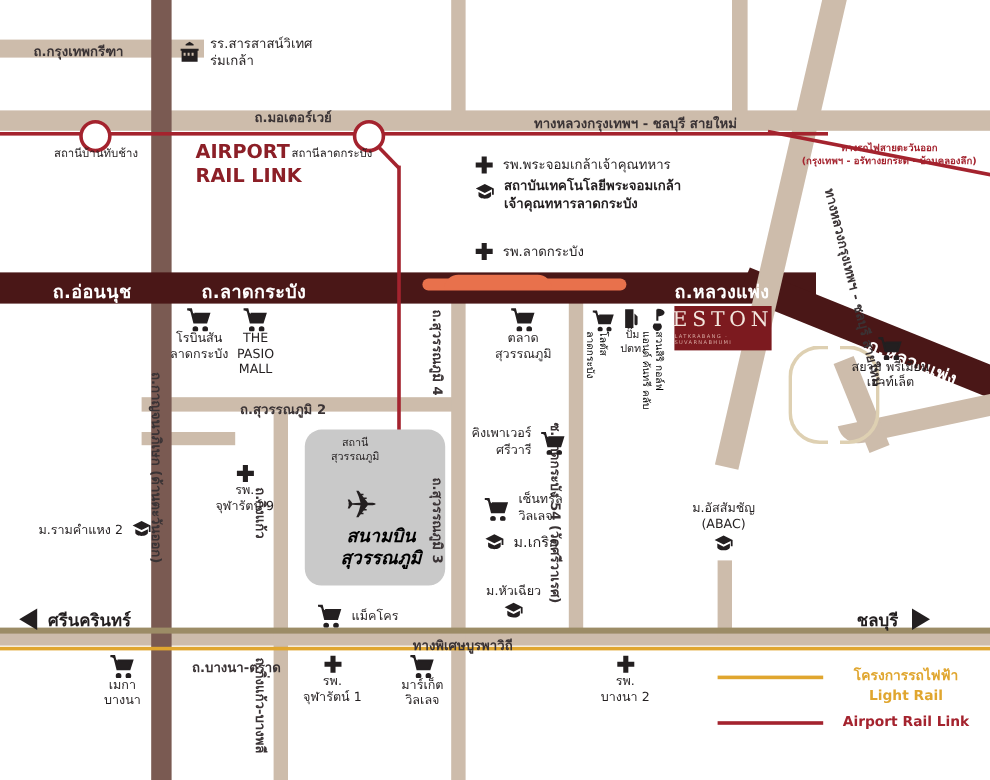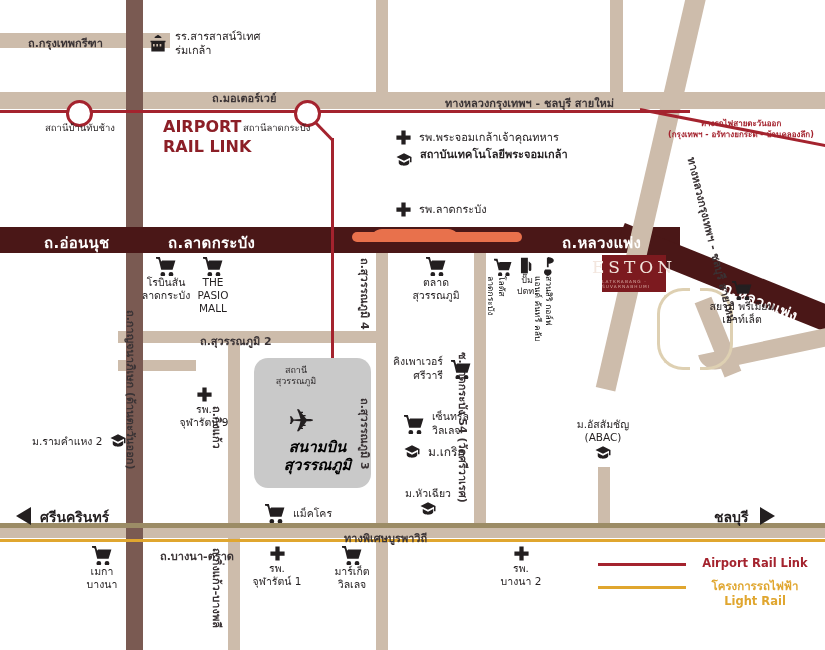--- a/index.html
+++ b/index.html
@@ -178,20 +178,21 @@
   </div>
 
   <div class="poi-row" style="left:395px;top:148px;align-items:flex-start;font-weight:bold;">
     <span class="ico" style="margin-top:3px;">
       <svg width="18" height="18" viewBox="0 0 24 24" fill="#231f20">
         <path d="M12 3L2 8l10 5 8-4v6h2V8zM5 12v4c0 2 3.5 3.5 7 3.5s7-1.5 7-3.5v-4l-7 3.5z"></path>
       </svg>
     </span>
     <span style="line-height:1.35;">
       <span style="display:block;">สถาบันเทคโนโลยีพระจอมเกล้า</span>
+      <span style="display:block;">เจ้าคุณทหารลาดกระบัง</span>
     </span>
   </div>
 
   <div class="poi-row" style="left:395px;top:200px;">
     <span class="ico">
       <svg width="17" height="17" viewBox="0 0 24 24" fill="#231f20">
         <path d="M9 2h6v7h7v6h-7v7H9v-7H2V9h7z"></path>
       </svg>
     </span>
     <span>รพ.ลาดกระบัง</span>
@@ -255,21 +256,21 @@
       <svg width="19" height="19" viewBox="0 0 22 22" fill="#231f20">
         <path d="M9 1v11M9 1c4 .5 6 2 6 3s-2 2.5-6 3M6.5 15.5a3.2 3.2 0 1 0 5 0z" stroke="#231f20" stroke-width="2" fill="#231f20"></path>
       </svg>
     </span>
     <div class="vert" style="font-size:8.5px;line-height:1.3;transform:rotate(90deg);transform-origin:left top;position:absolute;left:14px;top:20px;text-align:left;">
       <div>สวนสิริ กอล์ฟ</div>
       <div>แอนด์ คันทรี คลับ</div>
     </div>
   </div>
 
-  <div class="eston" style="left:562px;top:255px;width:64px;height:37px;margin-left:40px;">
+  <div class="eston" style="left:562px;top:255px;width:81px;height:37px;">
     <div class="eston-name">ESTON</div>
     <div class="eston-sub">LATKRABANG - SUVARNABHUMI</div>
   </div>
 
   <div class="poi" style="left:700px;top:280px;width:84px;">
     <span class="ico">
       <svg width="22" height="20" viewBox="0 0 24 22" fill="#231f20">
         <path d="M1 2h3.5l3 12h11l2.5-8H7.5M8.5 18.5a1.6 1.6 0 1 0 0 3.2 1.6 1.6 0 0 0 0-3.2zm9 0a1.6 1.6 0 1 0 0 3.2 1.6 1.6 0 0 0 0-3.2z" stroke="#231f20" stroke-width="2" fill="#231f20"></path>
       </svg>
     </span>
@@ -397,28 +398,28 @@
     <div>วิลเลจ</div>
   </div>
 
   <div class="arrow-left" style="left:16px;top:507px;"></div>
   <div class="lbl" style="left:40px;top:506px;font-size:14px;font-weight:bold;">ศรีนครินทร์</div>
 
   <div class="lbl" style="left:714px;top:506px;font-size:14px;font-weight:bold;">ชลบุรี</div>
   <div class="arrow-right" style="left:760px;top:507px;"></div>
 
   <div class="legend" style="left:598px;top:556px;">
-    <div class="legend-row">
-      <div class="legend-line" style="background:#a4232e;"></div>
-      <div class="legend-txt" style="color:#a4232e;">
-        <div>Airport Rail Link</div>
-      </div>
-    </div>
     <div class="legend-row">
       <div class="legend-line" style="background:#e0a62f;"></div>
       <div class="legend-txt" style="color:#e0a62f;">
         <div>โครงการรถไฟฟ้า</div>
         <div>Light Rail</div>
       </div>
     </div>
+    <div class="legend-row">
+      <div class="legend-line" style="background:#a4232e;"></div>
+      <div class="legend-txt" style="color:#a4232e;">
+        <div>Airport Rail Link</div>
+      </div>
+    </div>
   </div>
 
 </div>
 
 </body></html>

